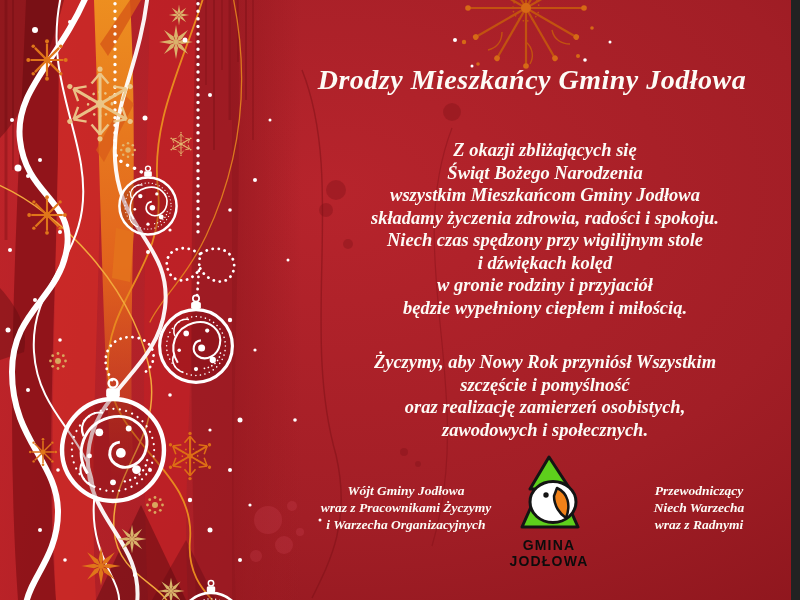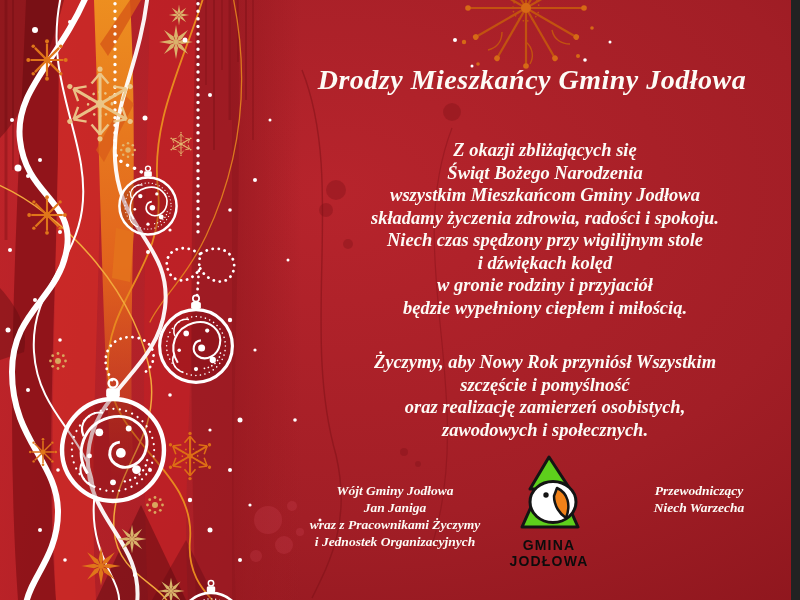--- a/index.html
+++ b/index.html
@@ -8,21 +8,21 @@
     background:radial-gradient(120% 105% at 42% 32%, #b7242c 0%, #a21e26 52%, #841219 100%);
     font-family:"Liberation Serif",serif;
   }
   .deco{position:absolute;left:0;top:0;}
   .content{position:absolute;inset:0;color:#fdfbf6;font-style:italic;font-weight:bold;text-align:center;}
   .title{position:absolute;top:64px;left:262px;width:540px;margin:0;font-size:28px;line-height:32px;letter-spacing:.5px;font-weight:bold;}
   .para{position:absolute;left:280px;width:530px;font-size:18.5px;line-height:22.5px;}
   .para1{top:139px;}
   .para2{top:351px;}
   .sig{position:absolute;top:482px;width:200px;font-size:13.5px;line-height:17px;}
-  .sig-left{left:295px;}
+  .sig-left{left:306px;}
   .sig-right{left:599px;text-align:center;}
   .logo{position:absolute;left:495px;top:448px;}
   .logo text{font-family:"Liberation Sans",sans-serif;font-weight:bold;font-size:14px;letter-spacing:1.2px;fill:#0c0c0c;}
 </style>
 </head>
 <body>
 
 <div class="card">
 
   <svg class="deco" width="800" height="600" viewBox="0 0 800 600">
@@ -343,28 +343,28 @@
 
     <div class="para para2">
       <div>Życzymy, aby  Nowy Rok przyniósł Wszystkim</div>
       <div>szczęście i pomyślność</div>
       <div>oraz realizację zamierzeń osobistych,</div>
       <div>zawodowych i społecznych.</div>
     </div>
 
     <div class="sig sig-left">
       <div>Wójt Gminy Jodłowa</div>
-      <div>Jan Janiga</div>
       <div>wraz z Pracownikami Życzymy</div>
-      <div>i Jednostek Organizacyjnych</div>
+      <div>i Warzecha Organizacyjnych</div>
     </div>
 
     <div class="sig sig-right">
       <div>Przewodniczący</div>
       <div>Niech Warzecha</div>
+      <div>wraz z Radnymi</div>
     </div>
   </div>
 
   <svg class="logo" width="120" height="130" viewBox="495 448 120 130">
     <path d="M549,457 L570,489 L561,489 L578,527 L522,527 L539,489 L530,489 Z" fill="#5ecf1c" stroke="#141414" stroke-width="3" stroke-linejoin="round"></path>
     <ellipse cx="553" cy="502" rx="23" ry="20.5" fill="#ffffff" stroke="#141414" stroke-width="3"></ellipse>
     <path d="M557,488 C568,493 571,505 566,518 C560,514 554,506 554,496 Z" fill="#f08119" stroke="#141414" stroke-width="2.5" stroke-linejoin="round"></path>
     <circle cx="546" cy="495" r="2.7" fill="#141414"></circle>
     <text x="549" y="550" text-anchor="middle">GMINA</text>
     <text x="549" y="566" text-anchor="middle">JODŁOWA</text>

